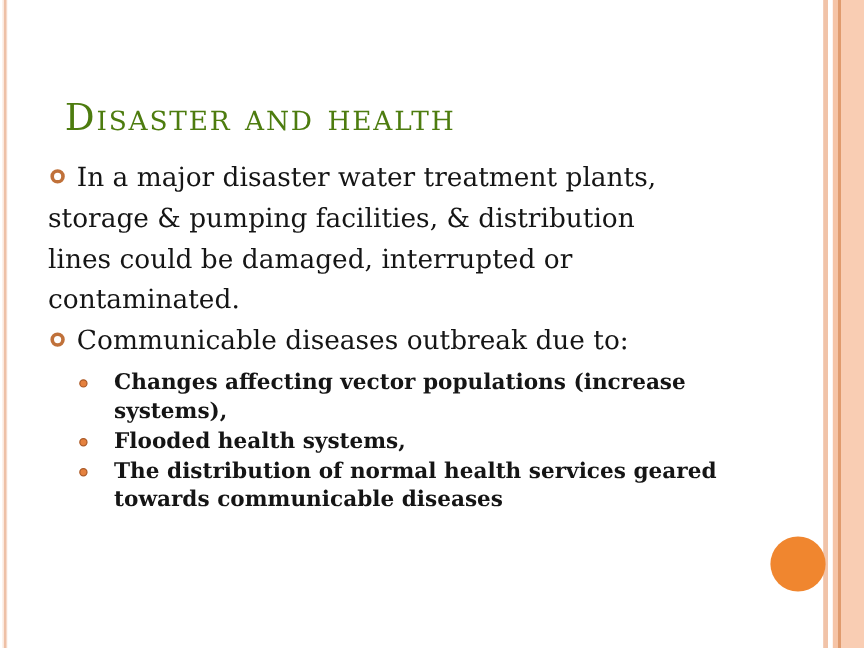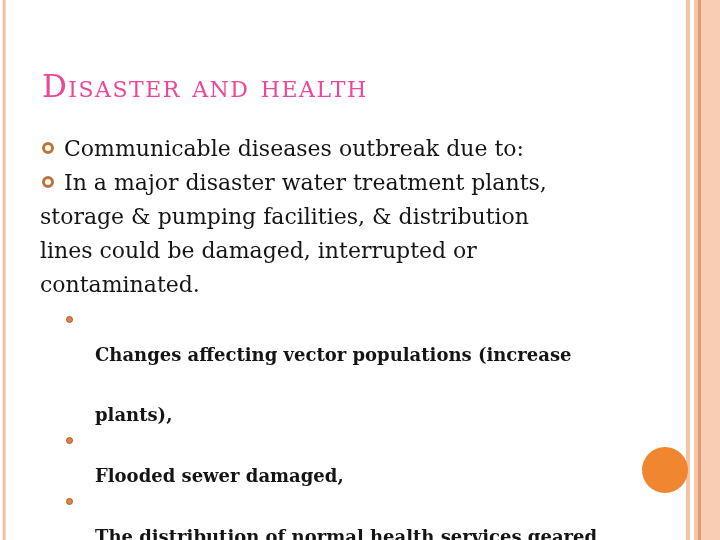--- a/index.html
+++ b/index.html
@@ -19,87 +19,88 @@
   }
   .right-band {
     position:absolute; left:694px; top:0; width:26px; height:540px;
     background:linear-gradient(to right,#f6c4a6 0 4px,#e09b6e 4px 7px,#f9cdb3 7px 100%);
   }
   .circle {
     position:absolute; left:642px; top:447px; width:46px; height:46px;
     border-radius:50%; background:#f0862f;
   }
   .title {
-    position:absolute; left:42px; top:68px; margin:0;
+    position:absolute; left:42px; top:68px; margin:12px;
     font-size:31px; font-weight:normal; font-variant:small-caps;
-    letter-spacing:1.5px; color:#ec4899; white-space:nowrap;
+    letter-spacing:1.5px; color:#4d7c0f; white-space:nowrap;
   }
   .content { position:absolute; left:40px; top:132px; width:630px; color:#151515; }
   .line { font-size:22px; line-height:34px; white-space:nowrap; }
   .ring {
     display:inline-block; width:6px; height:6px; border:3px solid #c0713a;
     border-radius:50%; background:#fff; margin:0 10px 2px 2px;
   }
   .sublist { margin-top:5px; }
   .sub-item { display:flex; padding-left:26px; margin-bottom:1px; }
   .dot {
     flex:0 0 auto; width:5px; height:5px; border:1px solid #aa5a28;
     background:#e5813e; border-radius:50%; margin:9px 22px 0 0;
   }
-  .subline { font-size:18px; font-weight:bold; line-height:24px; white-space:nowrap;margin-top:36px; }
+  .subline { font-size:18px; font-weight:bold; line-height:24px; white-space:nowrap; }
 </style>
 </head>
 <body>
 
 <div class="slide">
 
   <div class="left-stripe"></div>
   <div class="right-thin"></div>
   <div class="right-band"></div>
   <div class="circle"></div>
 
   <h1 class="title">Disaster and health</h1>
 
   <div class="content">
 
     <div>
       <div class="line">
-        <span class="ring"></span><span>Communicable diseases outbreak due to:</span>
-      </div>
-    </div>
-
-    <div>
-      <div class="line">
         <span class="ring"></span><span>In a major disaster water treatment plants,</span>
       </div>
       <div class="line">storage &amp; pumping facilities, &amp; distribution</div>
       <div class="line">lines could be damaged, interrupted or</div>
       <div class="line">contaminated.</div>
+    </div>
+
+    <div>
+      <div class="line">
+        <span class="ring"></span><span>Communicable diseases outbreak due to:</span>
+      </div>
     </div>
 
     <div class="sublist">
 
       <div class="sub-item">
         <span class="dot"></span>
         <div>
           <div class="subline">Changes affecting vector populations (increase</div>
-          <div class="subline">plants),</div>
+          <div class="subline">systems),</div>
         </div>
       </div>
 
       <div class="sub-item">
         <span class="dot"></span>
         <div>
-          <div class="subline">Flooded sewer damaged,</div>
+          <div class="subline">Flooded health systems,</div>
         </div>
       </div>
 
 
       <div class="sub-item">
         <span class="dot"></span>
         <div>
           <div class="subline">The distribution of normal health services geared</div>
+          <div class="subline">towards communicable diseases</div>
         </div>
       </div>
 
     </div>
   </div>
 </div>
 
 </body></html>

